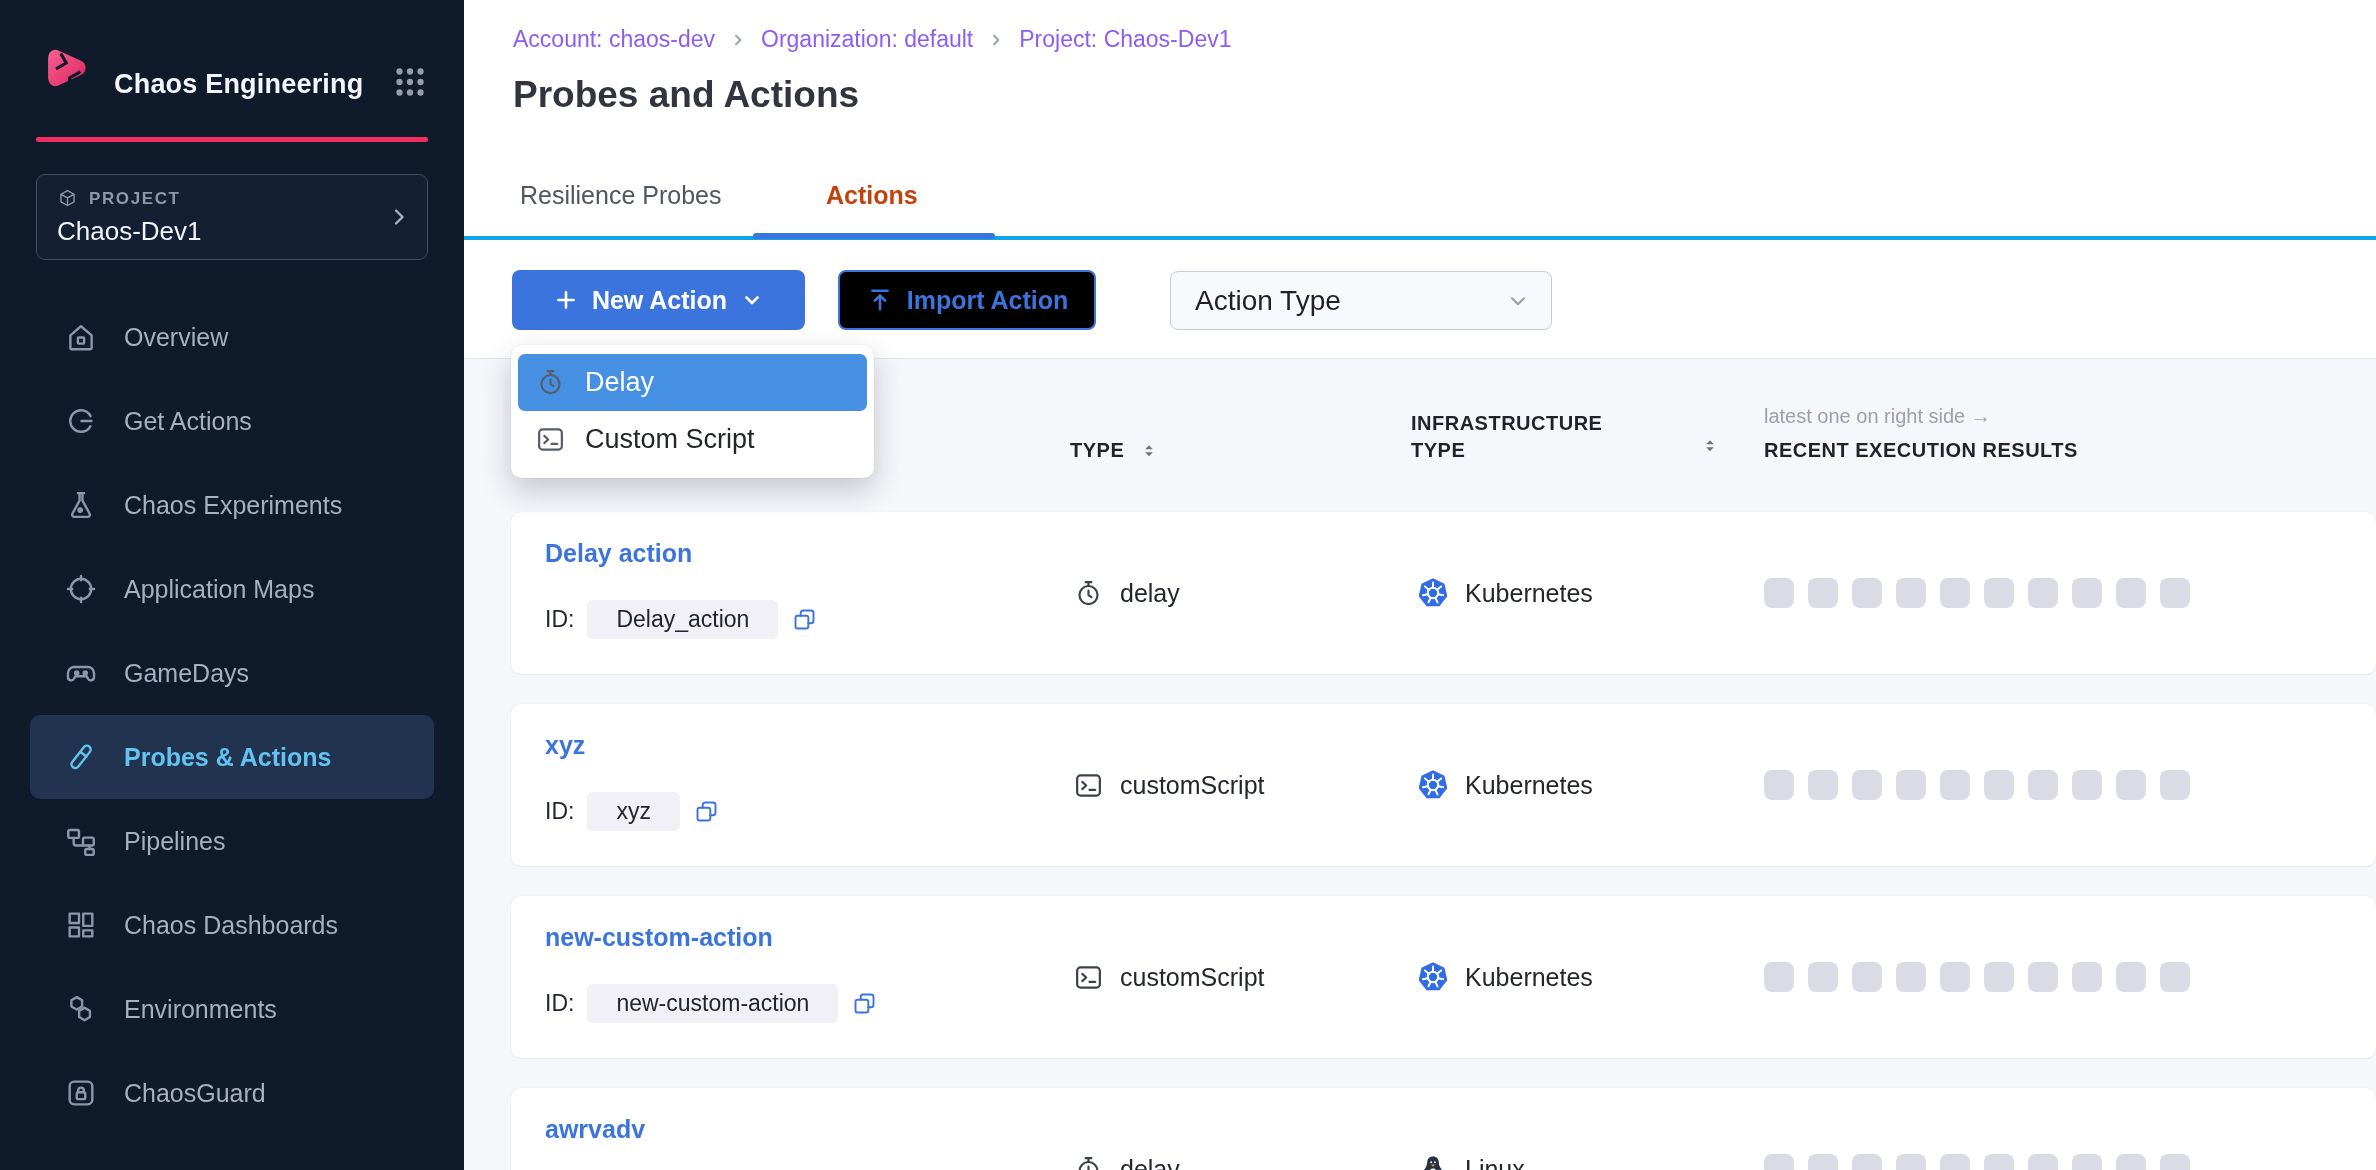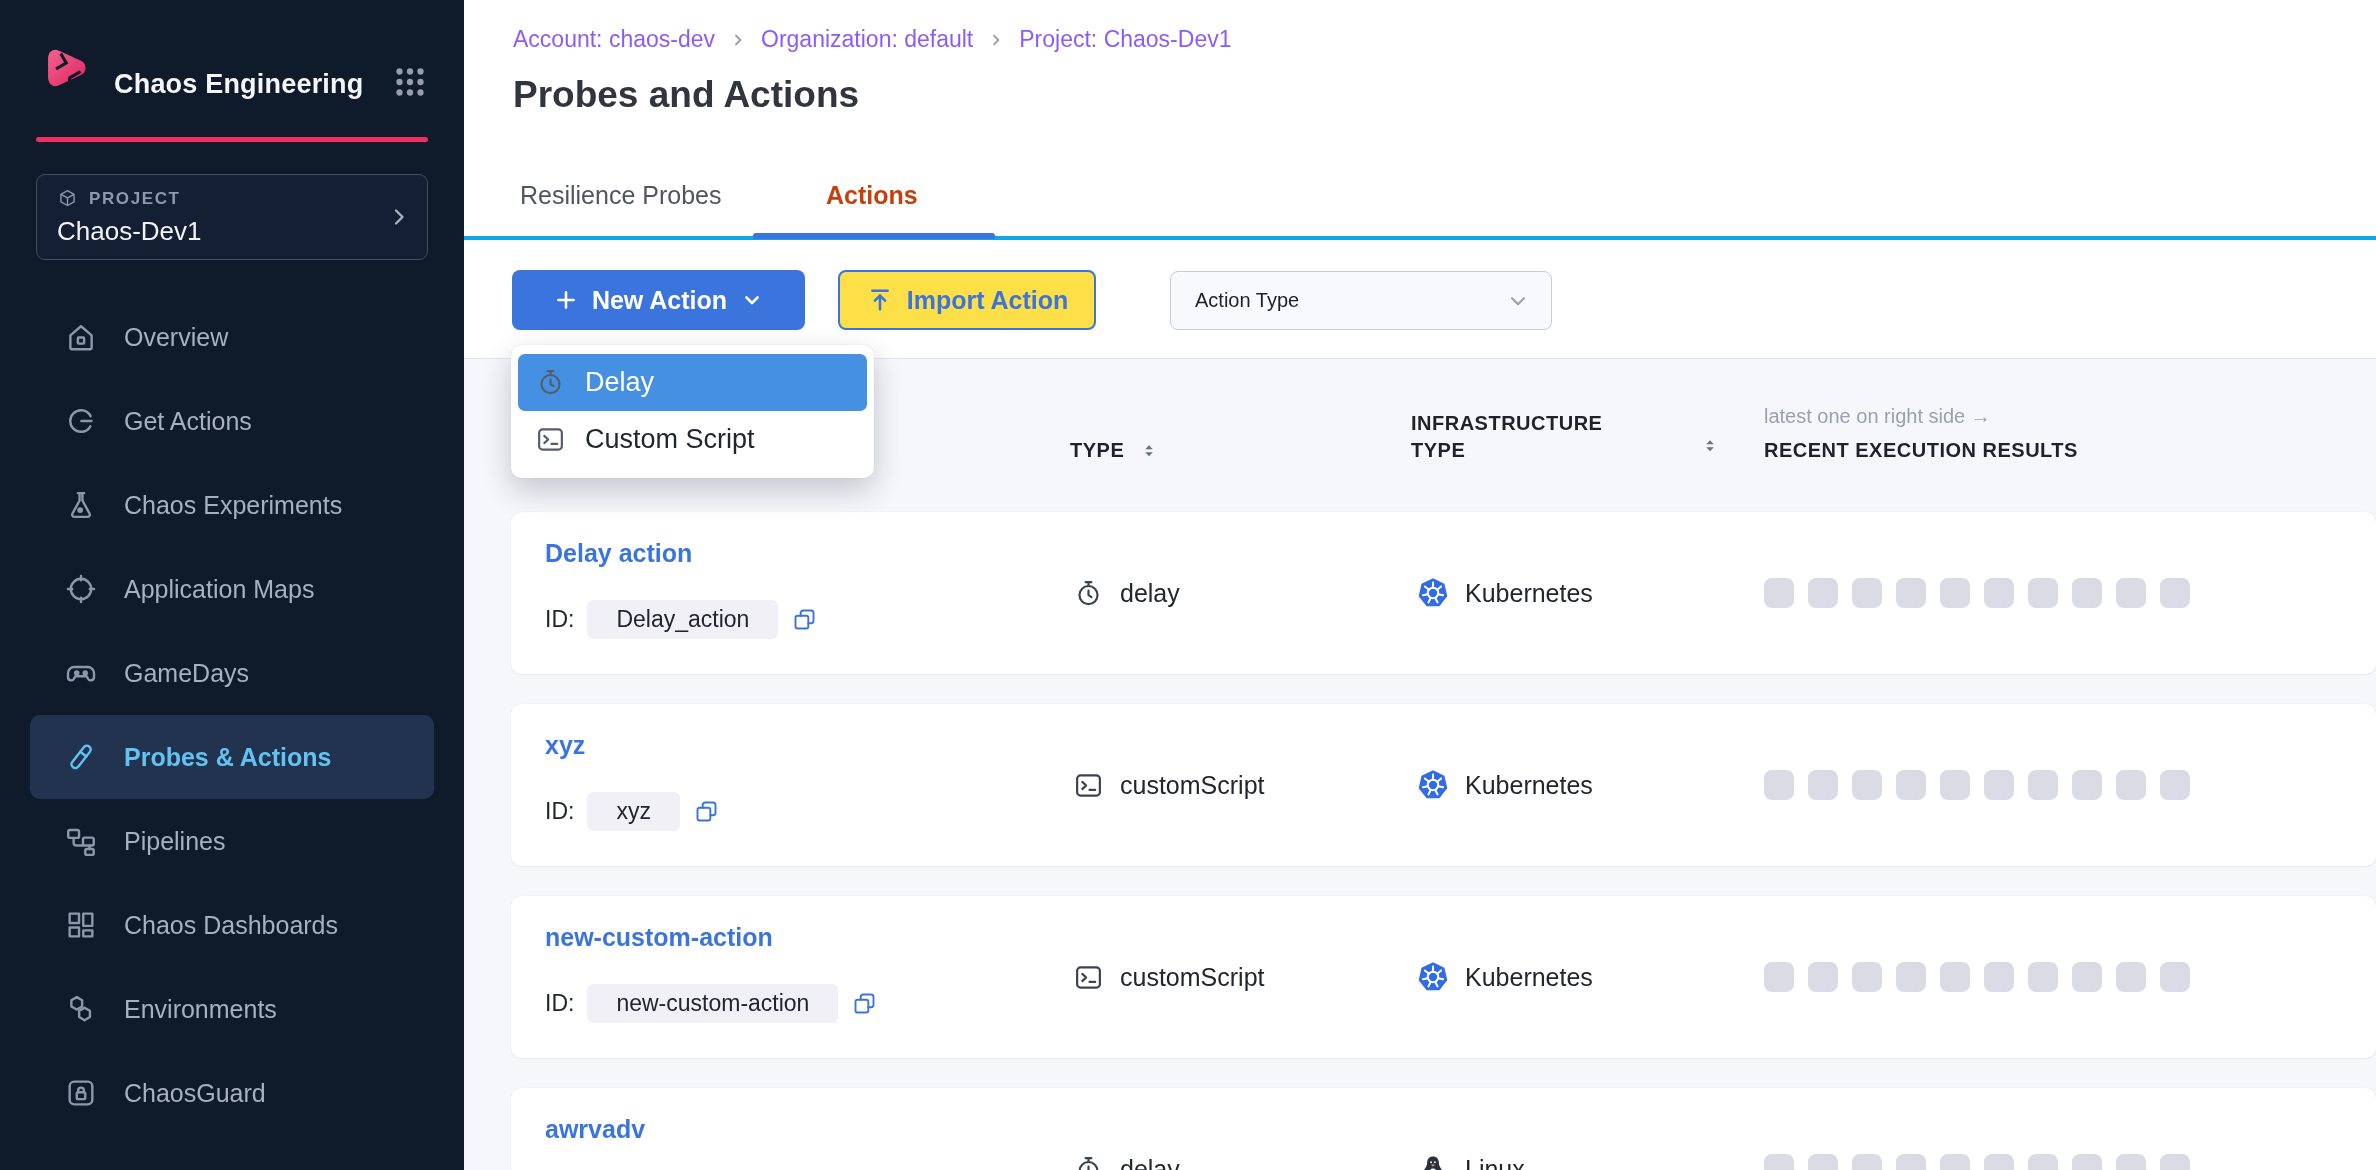--- a/index.html
+++ b/index.html
@@ -42,27 +42,27 @@
   .tab-inactive { left:56px; color:#50555F; }
   .tab-active { left:362px; color:#c2410c; font-weight:700; }
   .tab-underline { position:absolute; left:289px; bottom:-3px; width:242px; height:6px;
     border-radius:4px; background:#3B74DC; }
   .toolbar { position:absolute; top:240px; left:0; right:0; height:118px; background:#fff; }
   .btn-new { position:absolute; left:48px; top:30px; width:293px; height:60px; background:#3B74DC;
     border:none; border-radius:8px; color:#fff; font-size:25px; font-weight:700;
     display:flex; align-items:center; justify-content:center; gap:13px; cursor:pointer;
     font-family:inherit; }
   .btn-new .icn { color:#fff; }
-  .btn-import { position:absolute; left:374px; top:30px; width:258px; height:60px; background:#fde047;
+  .btn-import { position:absolute; left:374px; top:30px; width:258px; height:60px; background:#000000;
     border:2px solid #3B74DC; border-radius:8px; color:#3B74DC; font-size:25px; font-weight:700;
     display:flex; align-items:center; justify-content:center; gap:13px; cursor:pointer;
     font-family:inherit; }
   .select-actiontype { position:absolute; left:706px; top:31px; width:382px; height:59px;
     background:#F8F9FC; border:1.5px solid #C9CCD6; border-radius:8px; display:flex;
-    align-items:center; justify-content:space-between; padding:0 20px 0 24px; font-size:20px;
+    align-items:center; justify-content:space-between; padding:0 20px 0 24px; font-size:28px;
     color:#1E212A; cursor:pointer; }
   .select-actiontype .icn { width:26px; height:26px; color:#9CA0AC; }
 
   
   .tablezone { position:absolute; top:358px; left:0; right:0; bottom:0; background:#F6F7FA;
     border-top:1px solid #E4E5EC; }
   .thead { position:relative; height:153px; }
   .th { color:#1F222B; font-size:20px; font-weight:700; letter-spacing:.5px; }
   .th-type { position:absolute; left:606px; top:80px; display:flex; align-items:center; gap:15px; }
   .th-infra { position:absolute; left:947px; top:51px; width:220px; line-height:27px; }

